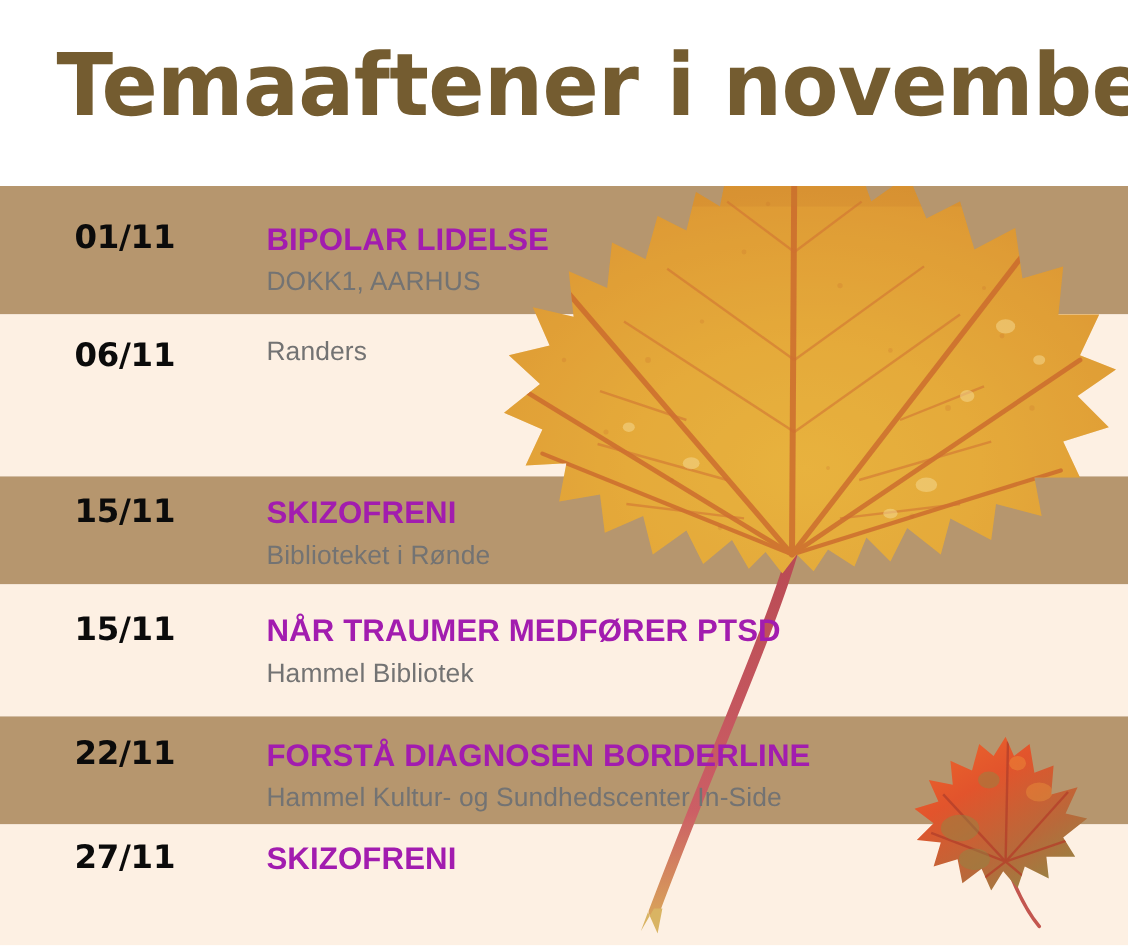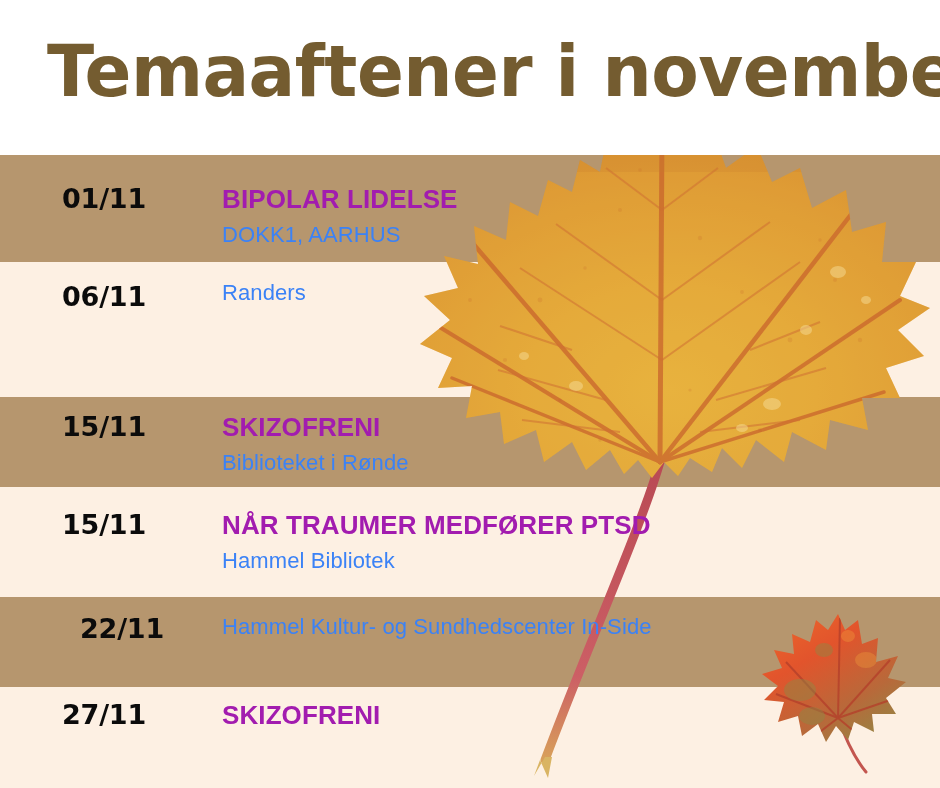--- a/index.html
+++ b/index.html
@@ -99,21 +99,21 @@
     font-weight: 700;
     color: #a21caf;
     letter-spacing: 0.1px;
     line-height: 38px;
     white-space: pre-line;
   }
   .row-venue {
     font-family: "Liberation Sans", sans-serif;
     font-size: 22px;
     font-weight: 400;
-    color: #3b82f6;
+    color: #737373;
     letter-spacing: 0.1px;
     line-height: 30px;
     margin-top: 2px;
     white-space: nowrap;
   }
 </style>
 </head>
 <body>
 
 <div id="poster">
@@ -298,22 +298,23 @@
         </div>
       </div>
       <div class="row" style="top: 0px;">
         <div class="row-date" style="top: 509px;">15/11</div>
         <div class="row-body" style="top: 506px;">
           <div class="row-title">NÅR TRAUMER MEDFØRER PTSD</div>
           <div class="row-venue">Hammel Bibliotek</div>
         </div>
       </div>
       <div class="row" style="top: 0px;">
-        <div class="row-date" style="top: 613px; margin-left: 18px;">22/11</div>
+        <div class="row-date" style="top: 613px;">22/11</div>
         <div class="row-body" style="top: 610px;">
+          <div class="row-title">FORSTÅ DIAGNOSEN BORDERLINE</div>
           <div class="row-venue">Hammel Kultur- og Sundhedscenter In-Side</div>
         </div>
       </div>
       <div class="row" style="top: 0px;">
         <div class="row-date" style="top: 699px; text-align: center;">27/11</div>
         <div class="row-body" style="top: 696px;">
           <div class="row-title">SKIZOFRENI</div>
         </div>
       </div>
     </div>

